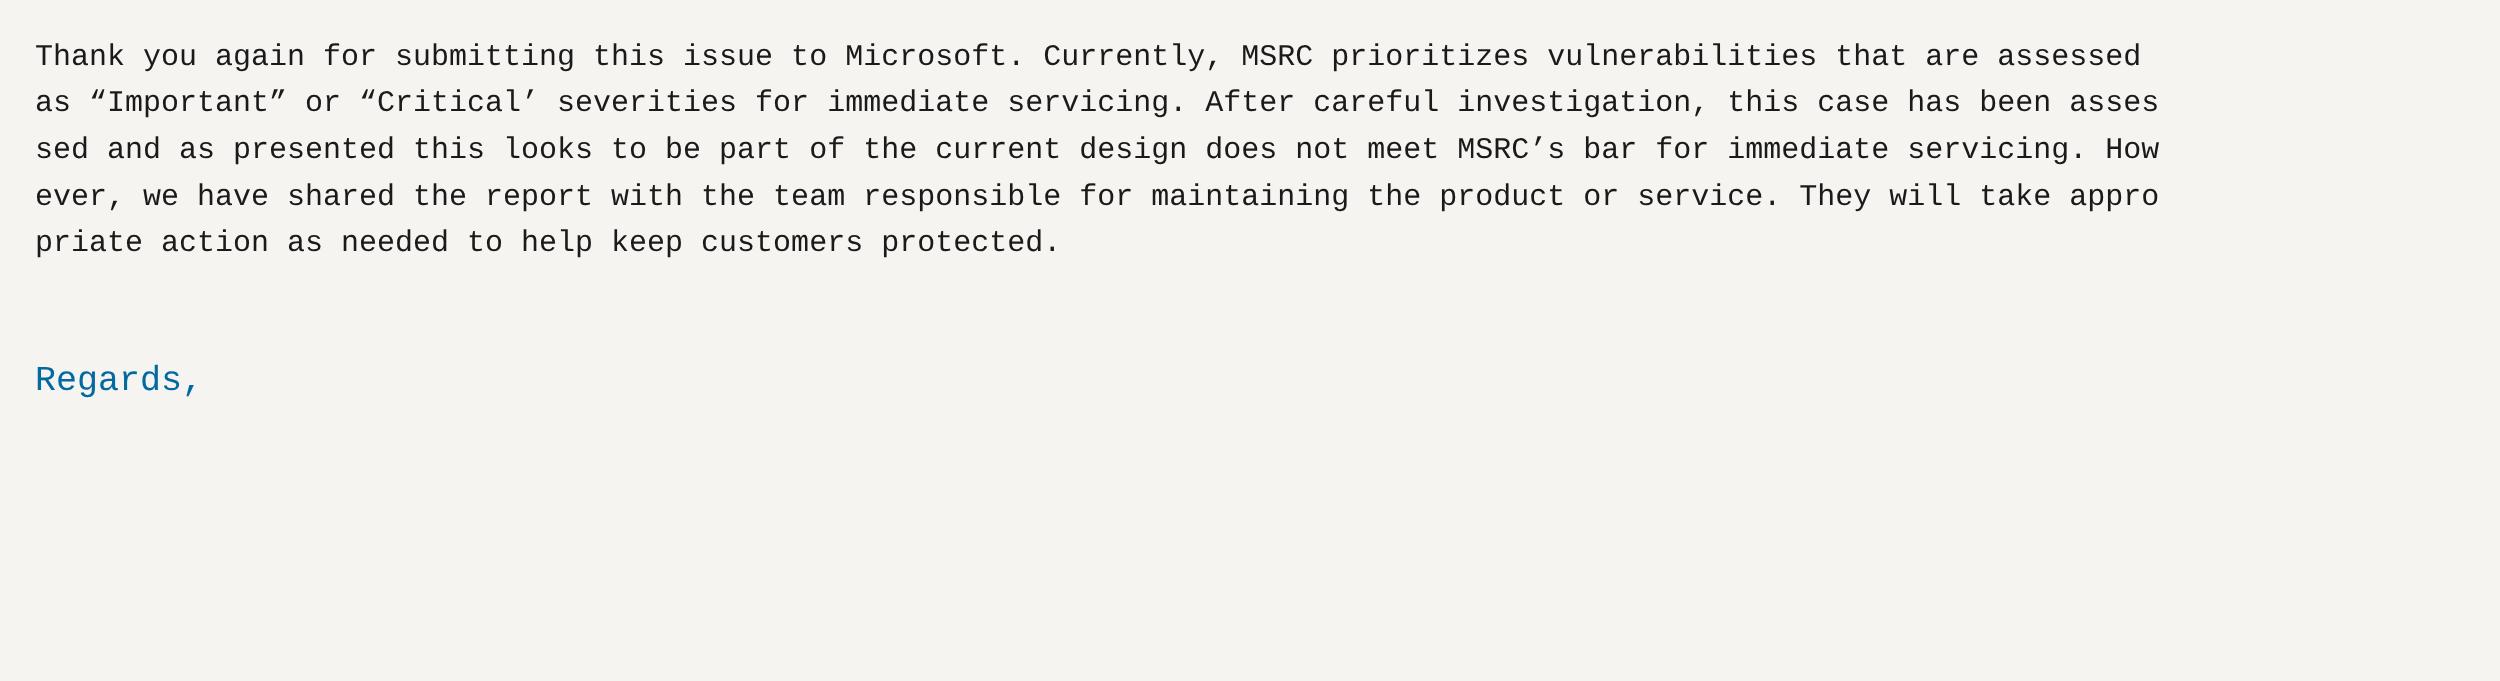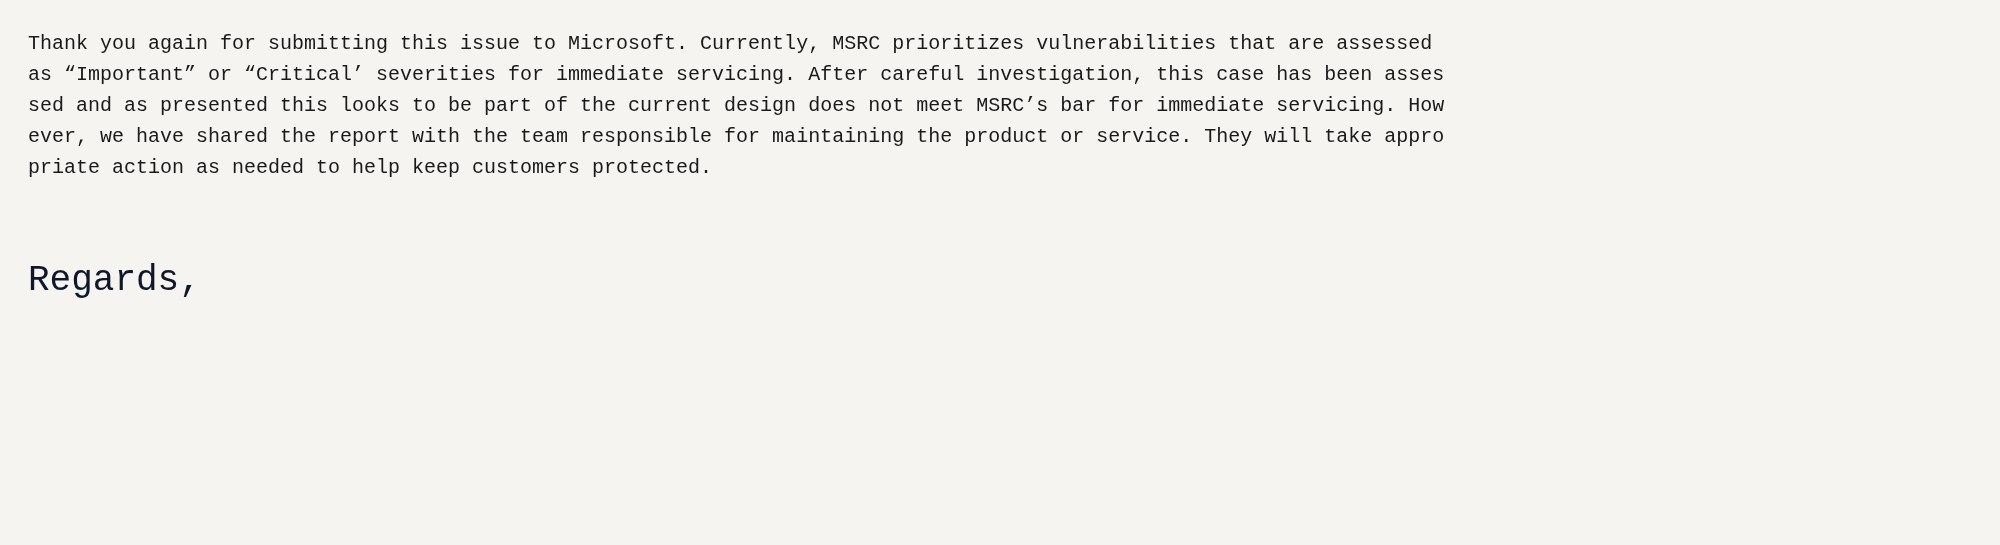--- a/index.html
+++ b/index.html
@@ -19,36 +19,36 @@
       overflow: hidden;
     }
 
     .content-area {
       padding: 28px 28px 28px 28px;
       width: 100%;
     }
 
     .body-text {
       font-family: 'Courier New', Courier, monospace;
-      font-size: 20px;
+      font-size: 24px;
       line-height: 1.55;
       color: #1a1a1a;
       white-space: pre-wrap;
       word-break: break-word;
     }
 
     .spacer {
       height: 60px;
     }
 
     .regards {
       font-family: 'Courier New', Courier, monospace;
-      font-size: 36px;
+      font-size: 28px;
       line-height: 1.55;
-      color: #0f172a;
+      color: #0369a1;
       margin-top: 10px;
     }
   </style>
 </head>
 <body>
 
 <div class="content-area">
   <p class="body-text">Thank you again for submitting this issue to Microsoft. Currently, MSRC prioritizes vulnerabilities that are assessed
 as “Important” or “Critical’ severities for immediate servicing. After careful investigation, this case has been asses
 sed and as presented this looks to be part of the current design does not meet MSRC’s bar for immediate servicing. How

